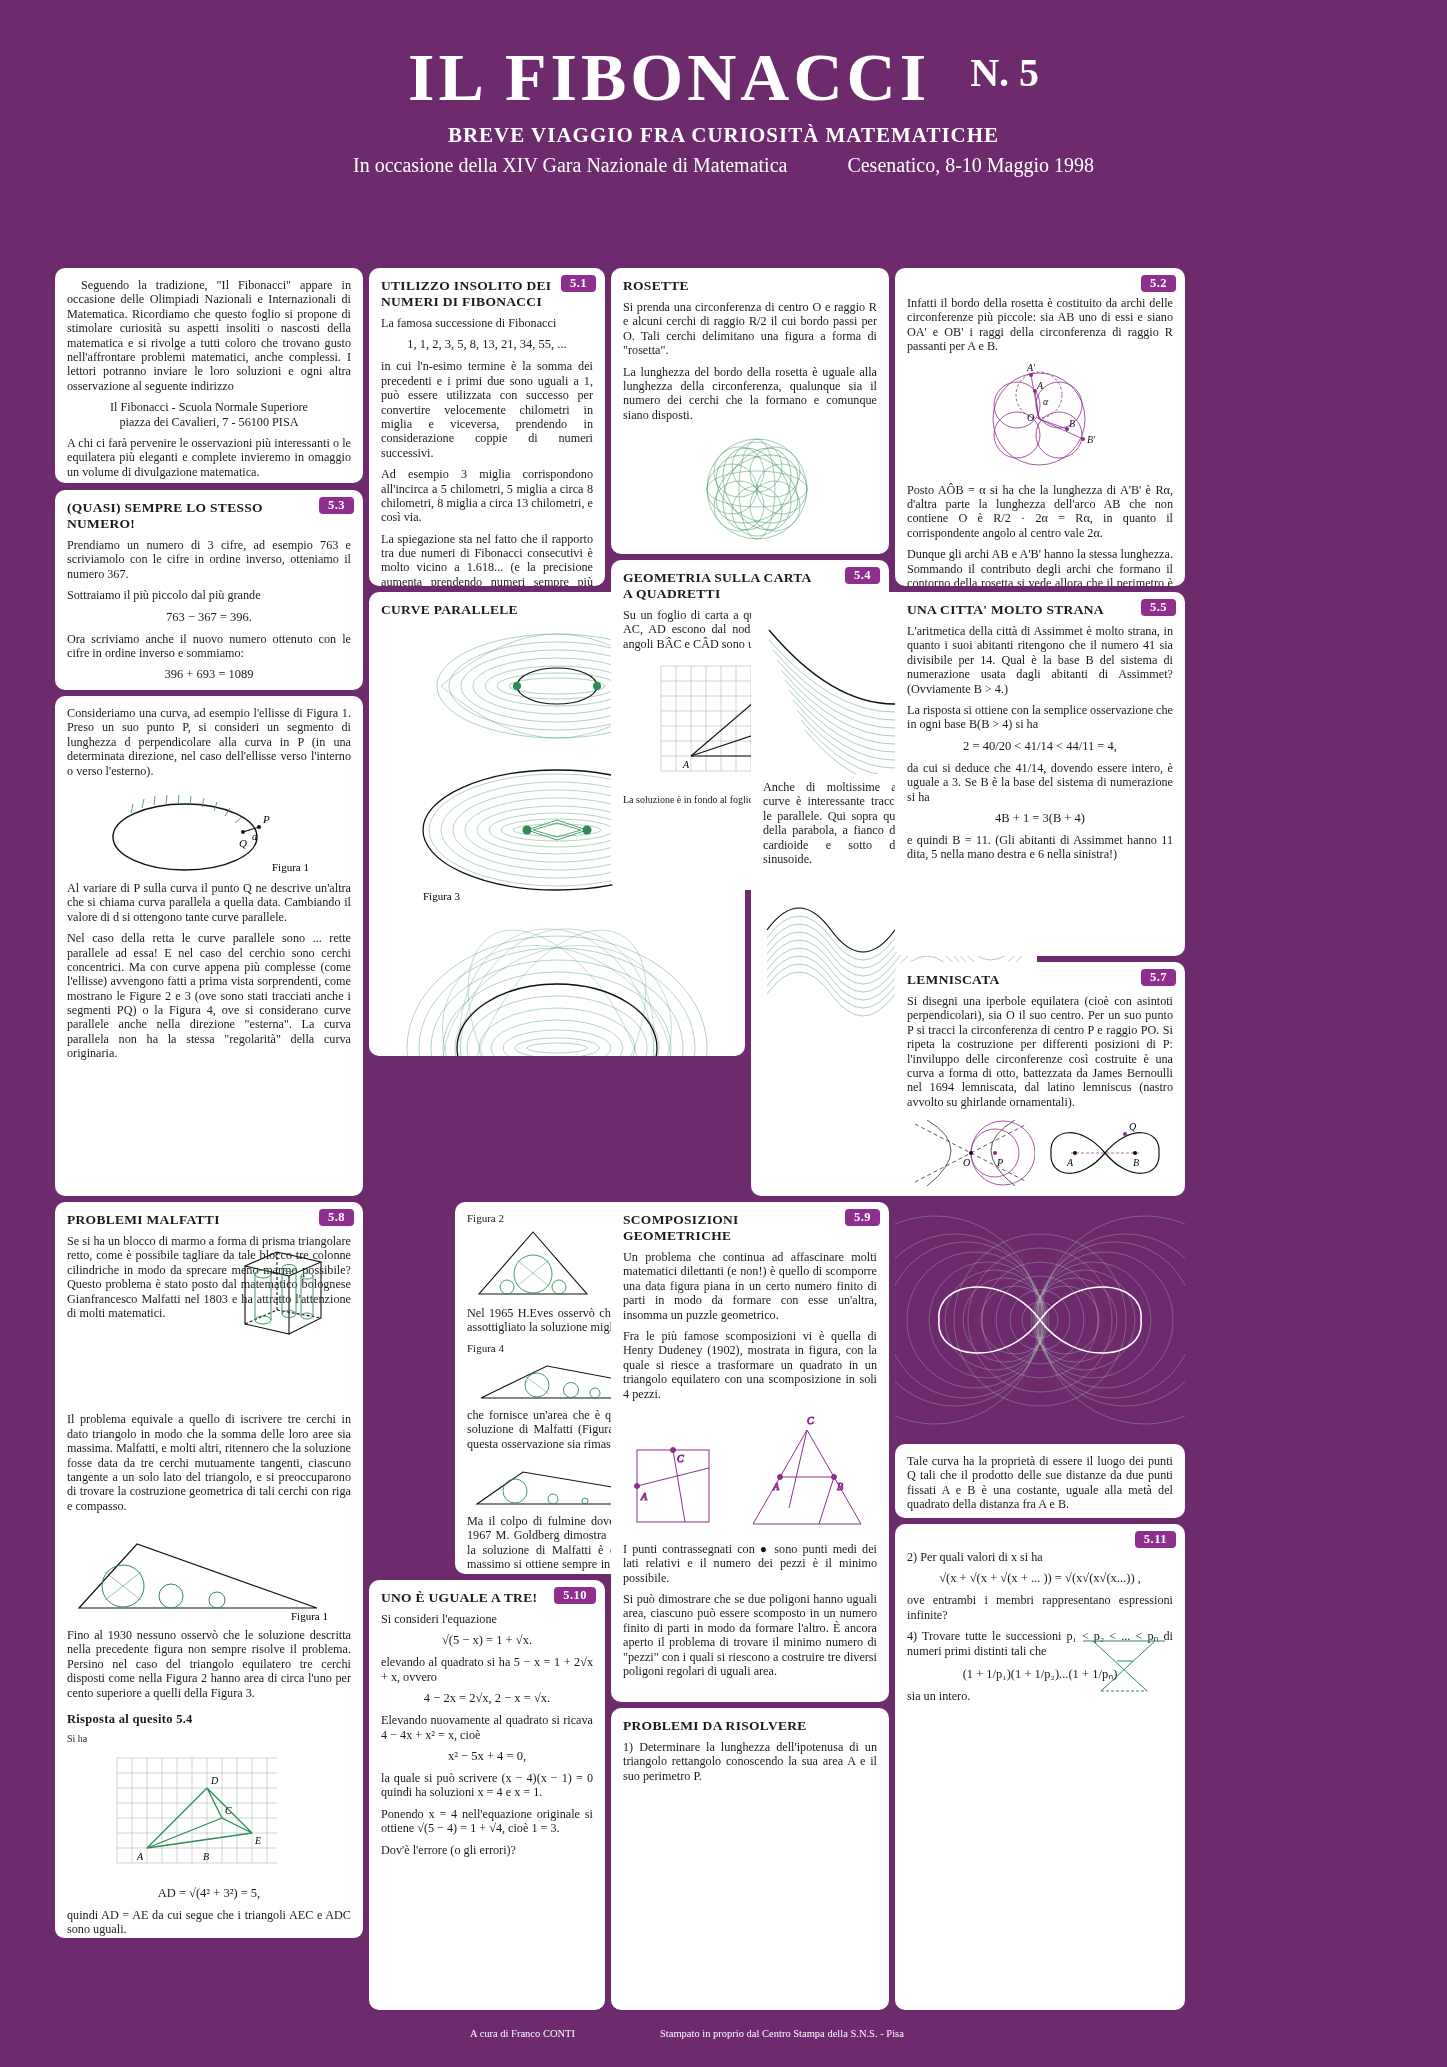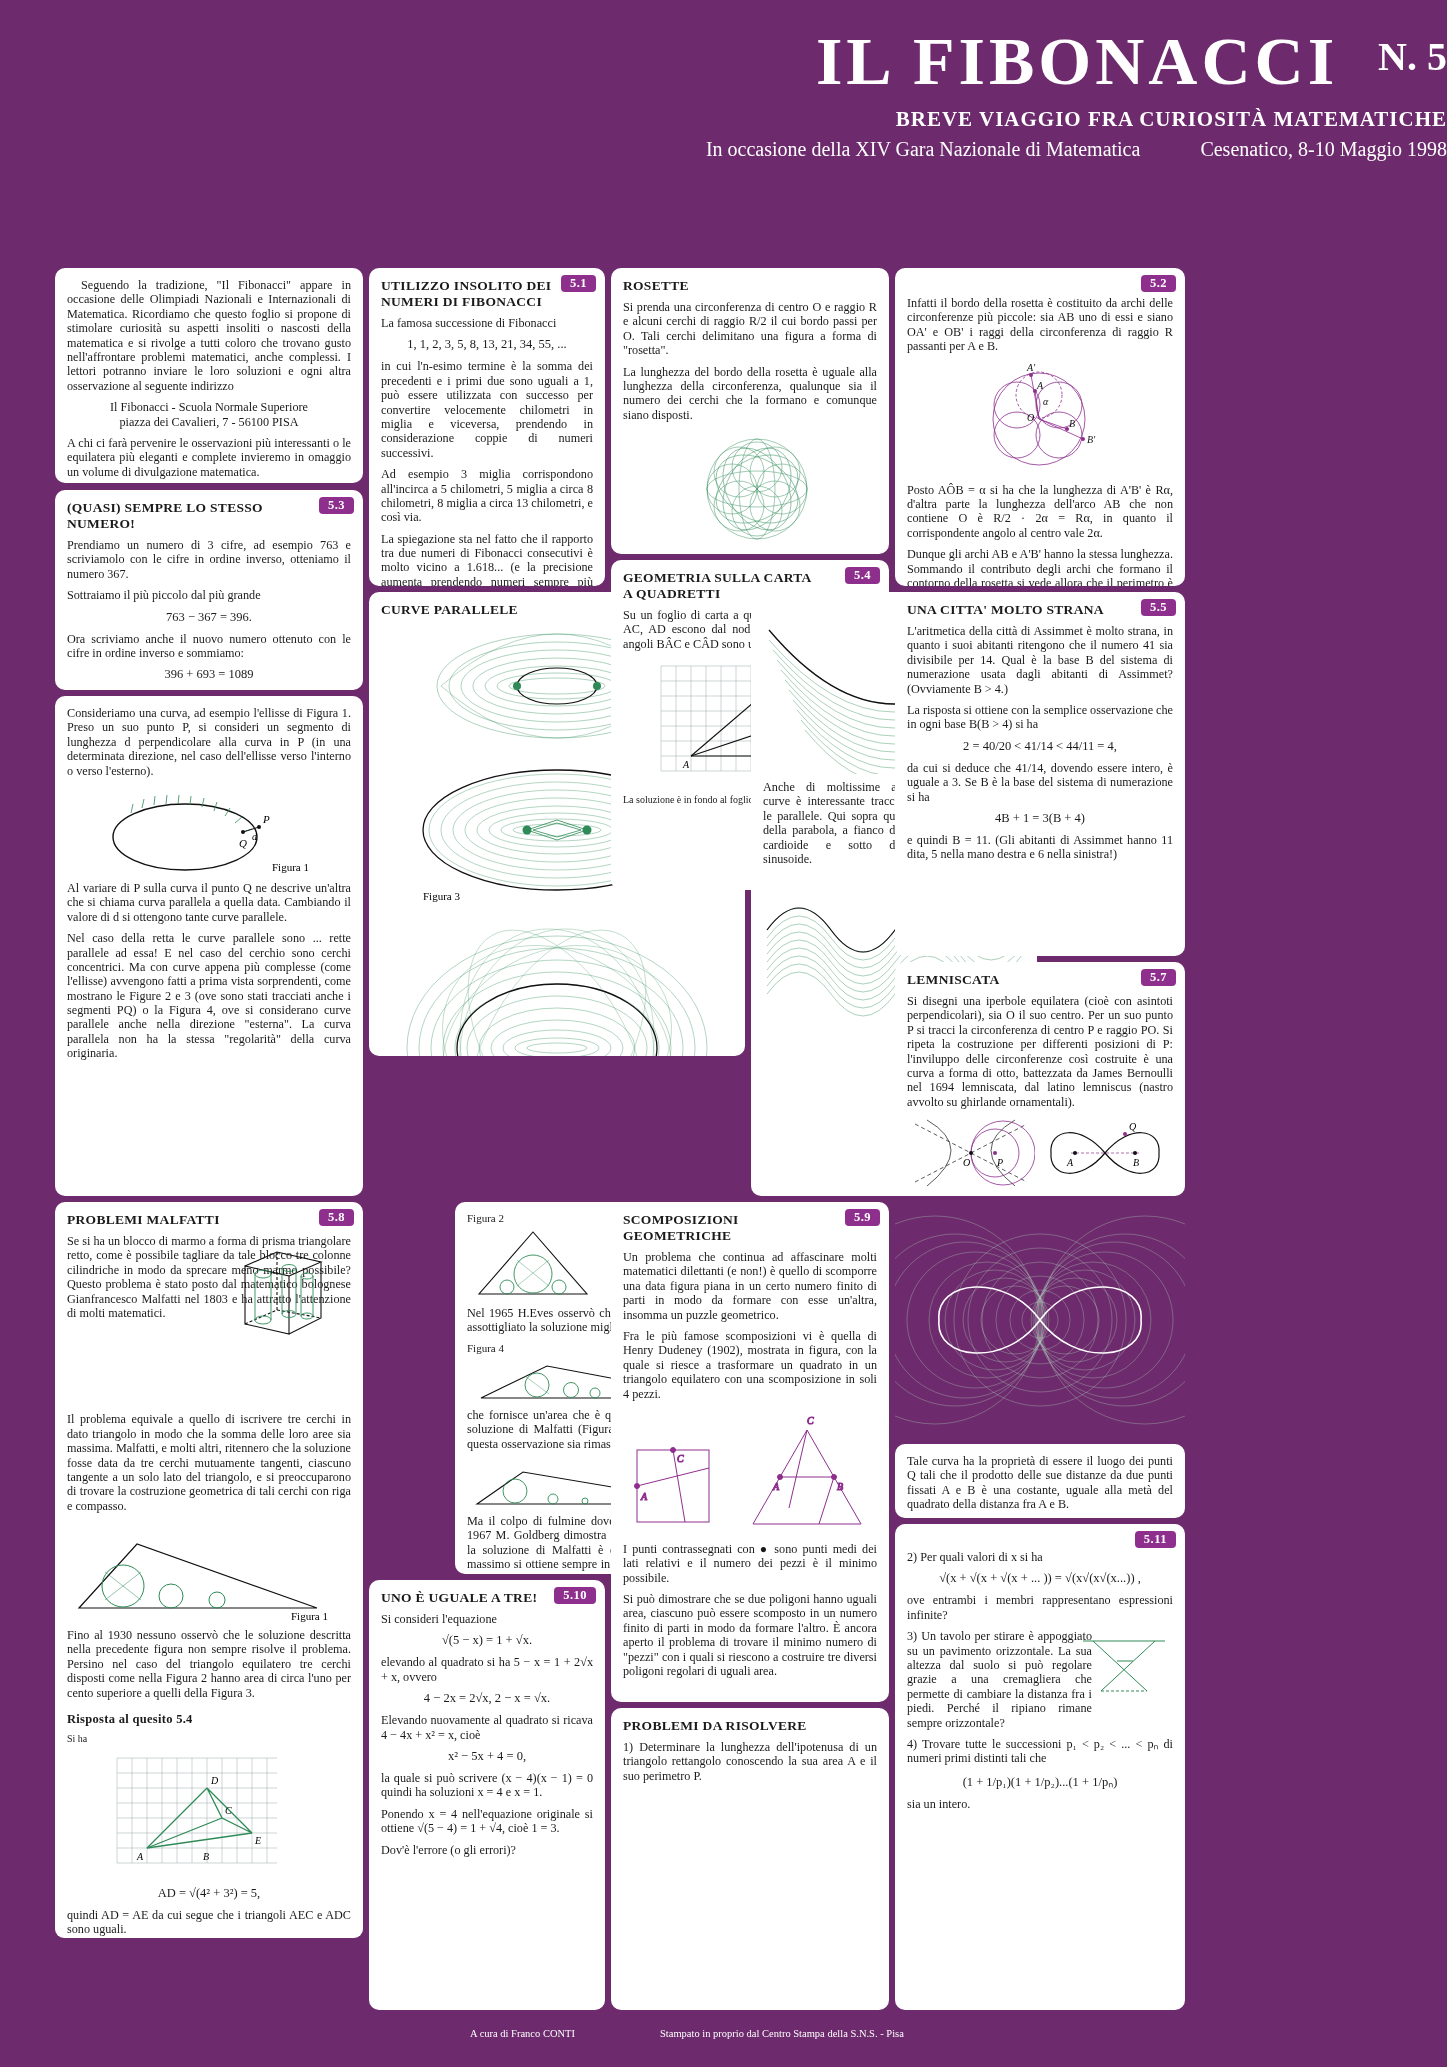--- a/index.html
+++ b/index.html
@@ -6,21 +6,21 @@
   body{
     width:1447px;height:2067px;
     background:#6d2a6d;
     font-family:"Liberation Serif", serif;
     color:#1a1a1a;
     overflow:hidden;
   }
   .page{position:relative;width:1447px;height:2067px;background:#6d2a6d;}
 
   
-  .masthead{text-align:right;color:#ffffff;padding-top:22px;}
+  .masthead{text-align:center;color:#ffffff;padding-top:38px;}
   .masthead .title{
     font-size:68px;font-weight:bold;letter-spacing:4px;
     font-family:"Liberation Serif", serif;
     display:inline-block;
   }
   .masthead .issue{
     font-size:40px;font-weight:bold;display:inline-block;
     margin-left:40px;vertical-align:14px;
   }
   .masthead .sub1{font-size:21px;font-weight:bold;letter-spacing:1px;margin-top:6px;}
@@ -603,21 +603,20 @@
       <p>ove entrambi i membri rappresentano espressioni infinite?</p>
       <div style="position:relative;">
         <svg width="96" height="70" viewBox="0 0 96 70" style="position:absolute;right:0;top:0;">
           <g stroke="#2e8b57" stroke-width="1" fill="none">
             <path d="M6 12 L88 12"></path>
             <path d="M16 12 L70 62 M78 12 L24 62"></path>
             <path d="M24 62 L70 62" stroke-dasharray="3,2"></path>
             <path d="M40 32 L56 32"></path>
           </g>
         </svg>
-        <p style="width:185px">3) Un tavolo per stirare è appoggiato su un pavimento orizzontale. La sua altezza dal suolo si può regolare grazie a una cremagliera che permette di cambiare la distanza fra i piedi. Perché il ripiano rimane sempre orizzontale?</p>
       </div>
       <p>4) Trovare tutte le successioni p₁ &lt; p₂ &lt; ... &lt; pₙ di numeri primi distinti tali che</p>
       <div class="formula">(1 + 1/p₁)(1 + 1/p₂)...(1 + 1/pₙ)</div>
       <p>sia un intero.</p>
     </div>
 
   </div>
 
   <div class="footer">
     <span class="l">A cura di Franco CONTI</span>

